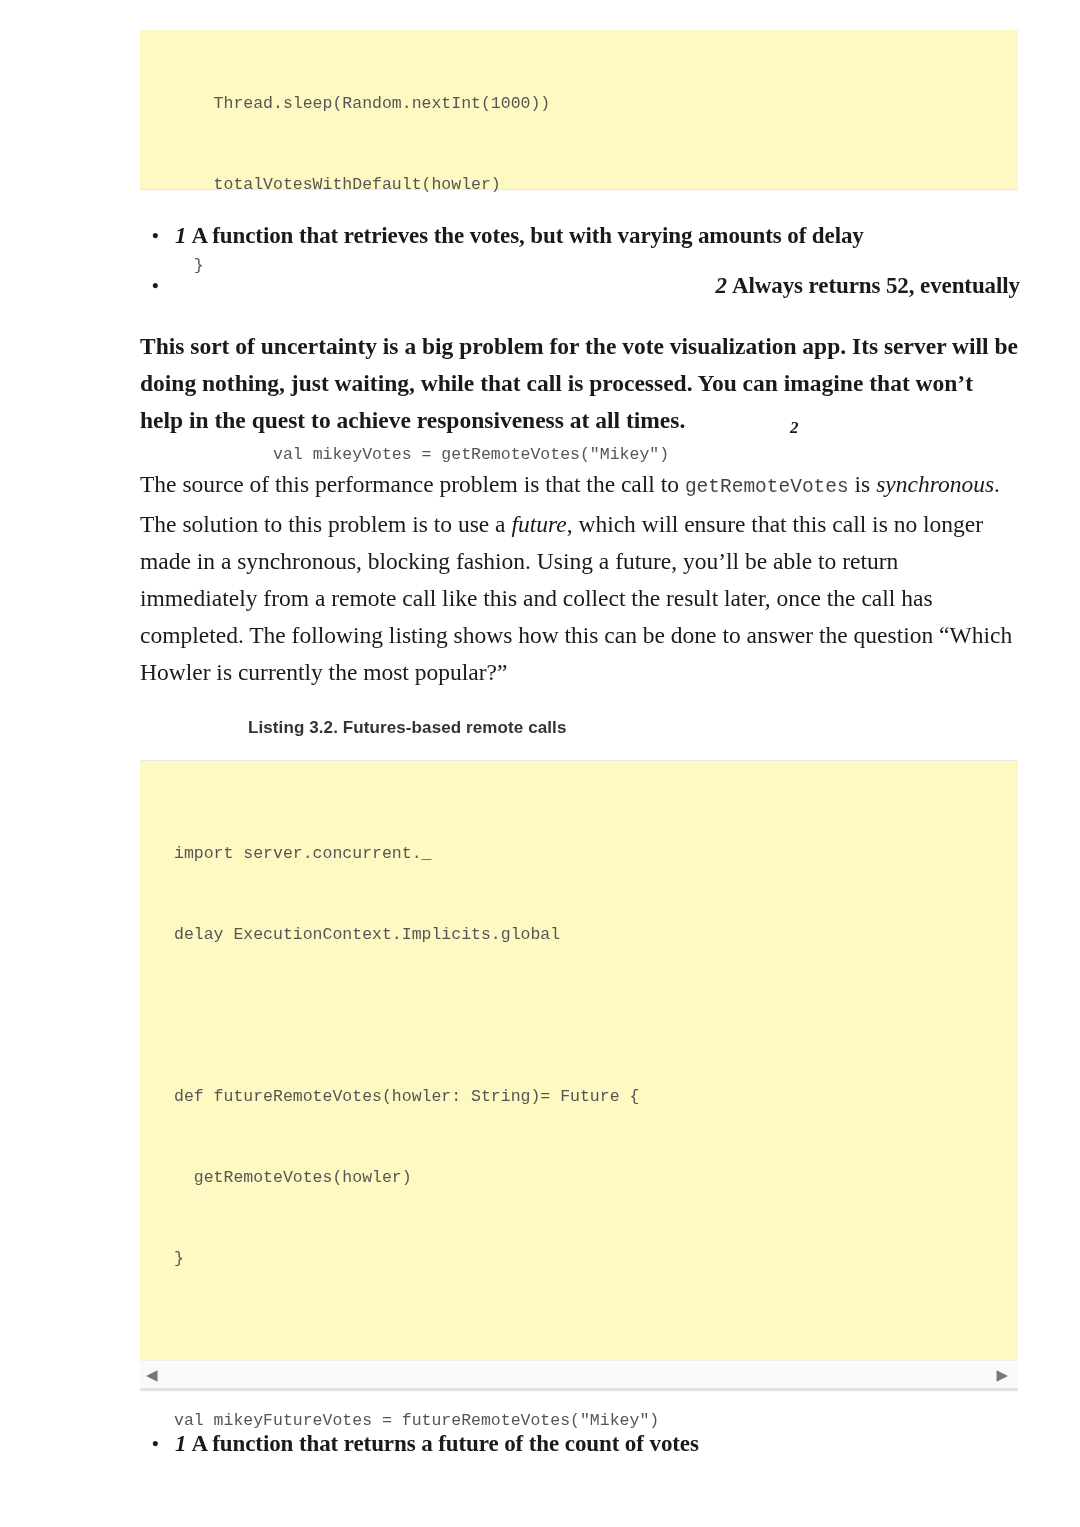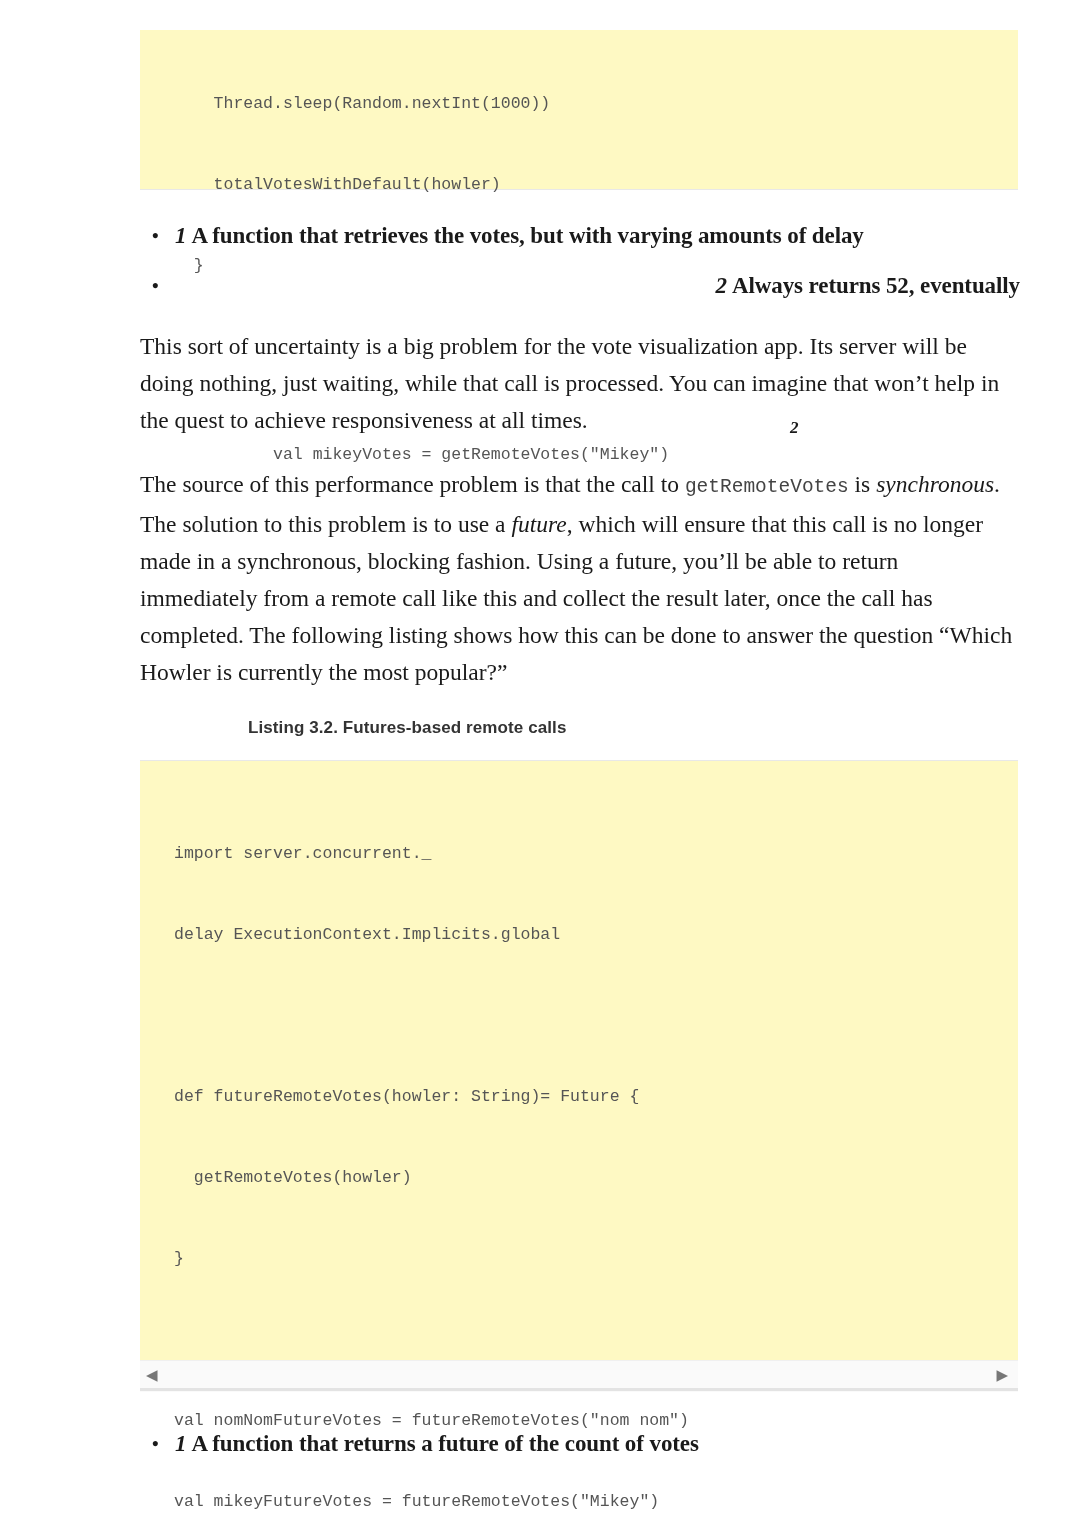--- a/index.html
+++ b/index.html
@@ -167,36 +167,35 @@
 
   <ul class="bullet-list" style="top:212px;">
     <li class="bullet-item">
       <span class="bullet-num">1</span><span>A function that retrieves the votes, but with varying amounts of delay</span>
     </li>
     <li class="bullet-item" style="margin-top:2px;text-align:right;">
       <span class="bullet-num">2</span><span>Always returns 52, eventually</span>
     </li>
   </ul>
 
-  <p class="para" style="top:328px; margin:0;">This sort of uncertainty is a big problem for the vote visualization app. Its server will be doing nothing, just waiting, while that call is processed. You can imagine that won’t help in the quest to achieve responsiveness at all times.</p>
+  <p class="para" style="top:328px; margin:0;font-weight:bold;">This sort of uncertainty is a big problem for the vote visualization app. Its server will be doing nothing, just waiting, while that call is processed. You can imagine that won’t help in the quest to achieve responsiveness at all times.</p>
 
   <p class="para" style="top:466px; margin:0;"><span>The source of this performance problem is that the call to </span><span class="inline-code">getRemoteVotes</span><span> is </span><span class="it">synchronous</span><span>. The solution to this problem is to use a </span><span class="it">future</span><span>, which will ensure that this call is no longer made in a synchronous, blocking fashion. Using a future, you’ll be able to return immediately from a remote call like this and collect the result later, once the call has completed. The following listing shows how this can be done to answer the question “Which Howler is currently the most popular?”</span></p>
 
   <div class="listing-caption" style="top:718px;">Listing 3.2. Futures-based remote calls</div>
 
   <div class="codeblock full" style="top:760px; height:600px; padding-top:25px;">
     <div class="code-lines">
       <div class="code-line">import server.concurrent._</div>
       <div class="code-line">delay ExecutionContext.Implicits.global</div>
       <div class="code-line"></div>
       <div class="code-line">def futureRemoteVotes(howler: String)= Future {</div>
       <div class="code-line">  getRemoteVotes(howler)</div>
       <div class="code-line">}</div>
       <div class="code-line"></div>
-      <div class="code-line">val nomNomFutureVotes = futureRemoteVotes("nom nom")</div>
       <div class="code-line">val mikeyFutureVotes = futureRemoteVotes("Mikey")</div>
       
       
       
       
       
       
       
       
       

